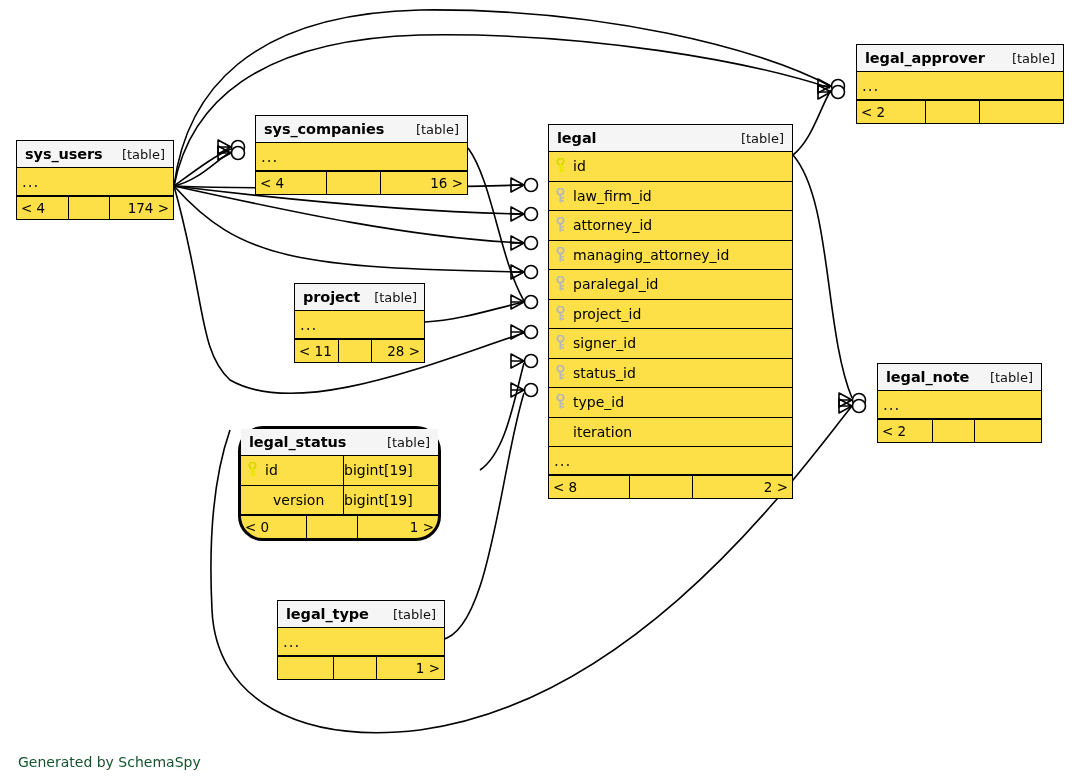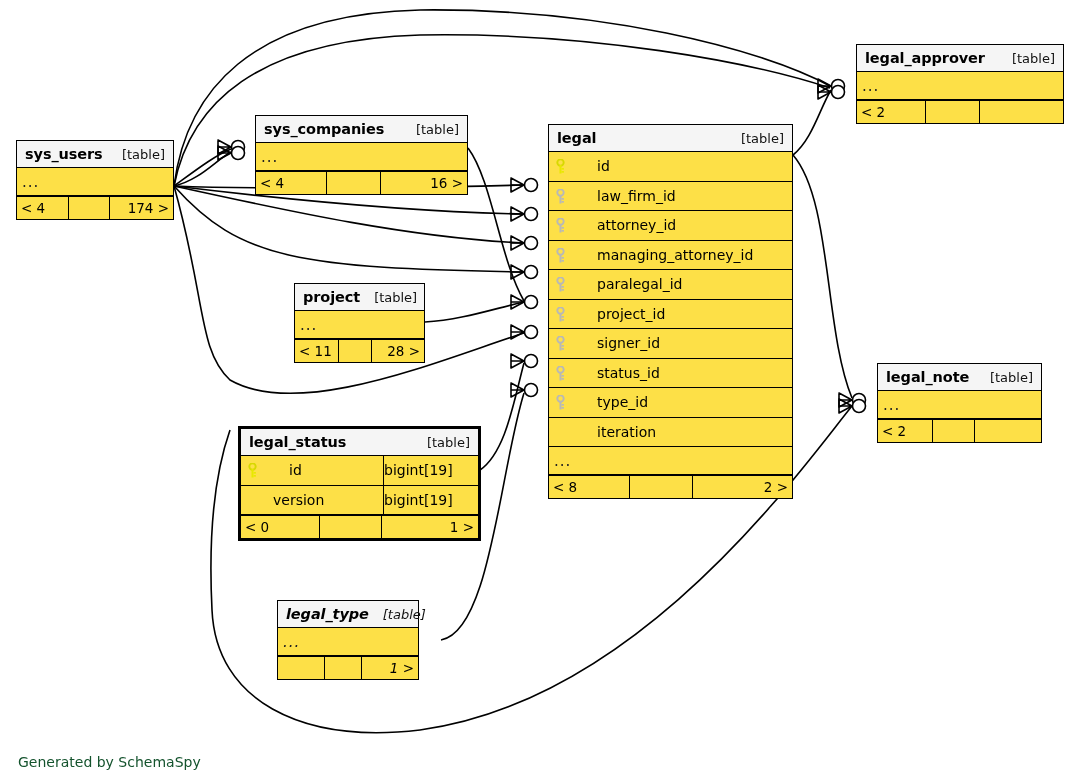--- a/index.html
+++ b/index.html
@@ -63,25 +63,24 @@
     align-items: center;
     border-bottom: 1px solid #000000;
     height: 29.5px;
     box-sizing: border-box;
     font-size: 14px;
     white-space: nowrap;
   }
   .tbl-row:last-child { border-bottom: none; }
   .col-name {
     display: flex;
-    align-items: flex-end;
+    align-items: flex-start;
     flex: 1 1 auto;
     padding-left: 7px;
     overflow: hidden;
-    gap: 24px;
   }
   .col-type {
     flex: 0 0 auto;
     border-left: 1px solid #000000;
     height: 100%;
     display: flex;
     align-items: center;
     box-sizing: border-box;
     width: 95px;
     font-size: 14px;
@@ -415,21 +414,21 @@
       <span class="tbl-tag">[table]</span>
     </div>
     <div class="ellipsis-row">...</div>
     <div class="footer-row">
       <div class="footer-cell fc-left">&lt; 2</div>
       <div class="footer-cell fc-mid"></div>
       <div class="footer-cell fc-right"></div>
     </div>
   </div>
 
-  <div class="table-node focus" style="left:238px; top:426px; width:243px;">
+  <div class="table-node focus" style="left:238px; top:426px; width:203px;border-radius:25px;">
     <div class="tbl-header">
       <span class="tbl-name">legal_status</span>
       <span class="tbl-tag">[table]</span>
     </div>
 
     <div class="tbl-row">
       <span class="col-name">
         <span class="key-icon">
           <svg viewBox="0 0 9 15" width="9" height="15">
               <circle cx="4.5" cy="3.6" r="3.2" fill="none" stroke="#d8d800" stroke-width="1.9"></circle>
@@ -451,21 +450,21 @@
     </div>
 
 
     <div class="footer-row">
       <div class="footer-cell fc-left">&lt; 0</div>
       <div class="footer-cell fc-mid"></div>
       <div class="footer-cell fc-right">1 &gt;</div>
     </div>
   </div>
 
-  <div class="table-node" style="left:277px; top:600px; width:142px;font-style:italic;">
+  <div class="table-node" style="left:277px; top:600px; width:168px;">
     <div class="tbl-header">
       <span class="tbl-name">legal_type</span>
       <span class="tbl-tag">[table]</span>
     </div>
     <div class="ellipsis-row">...</div>
     <div class="footer-row">
       <div class="footer-cell fc-left"></div>
       <div class="footer-cell fc-mid"></div>
       <div class="footer-cell fc-right">1 &gt;</div>
     </div>

